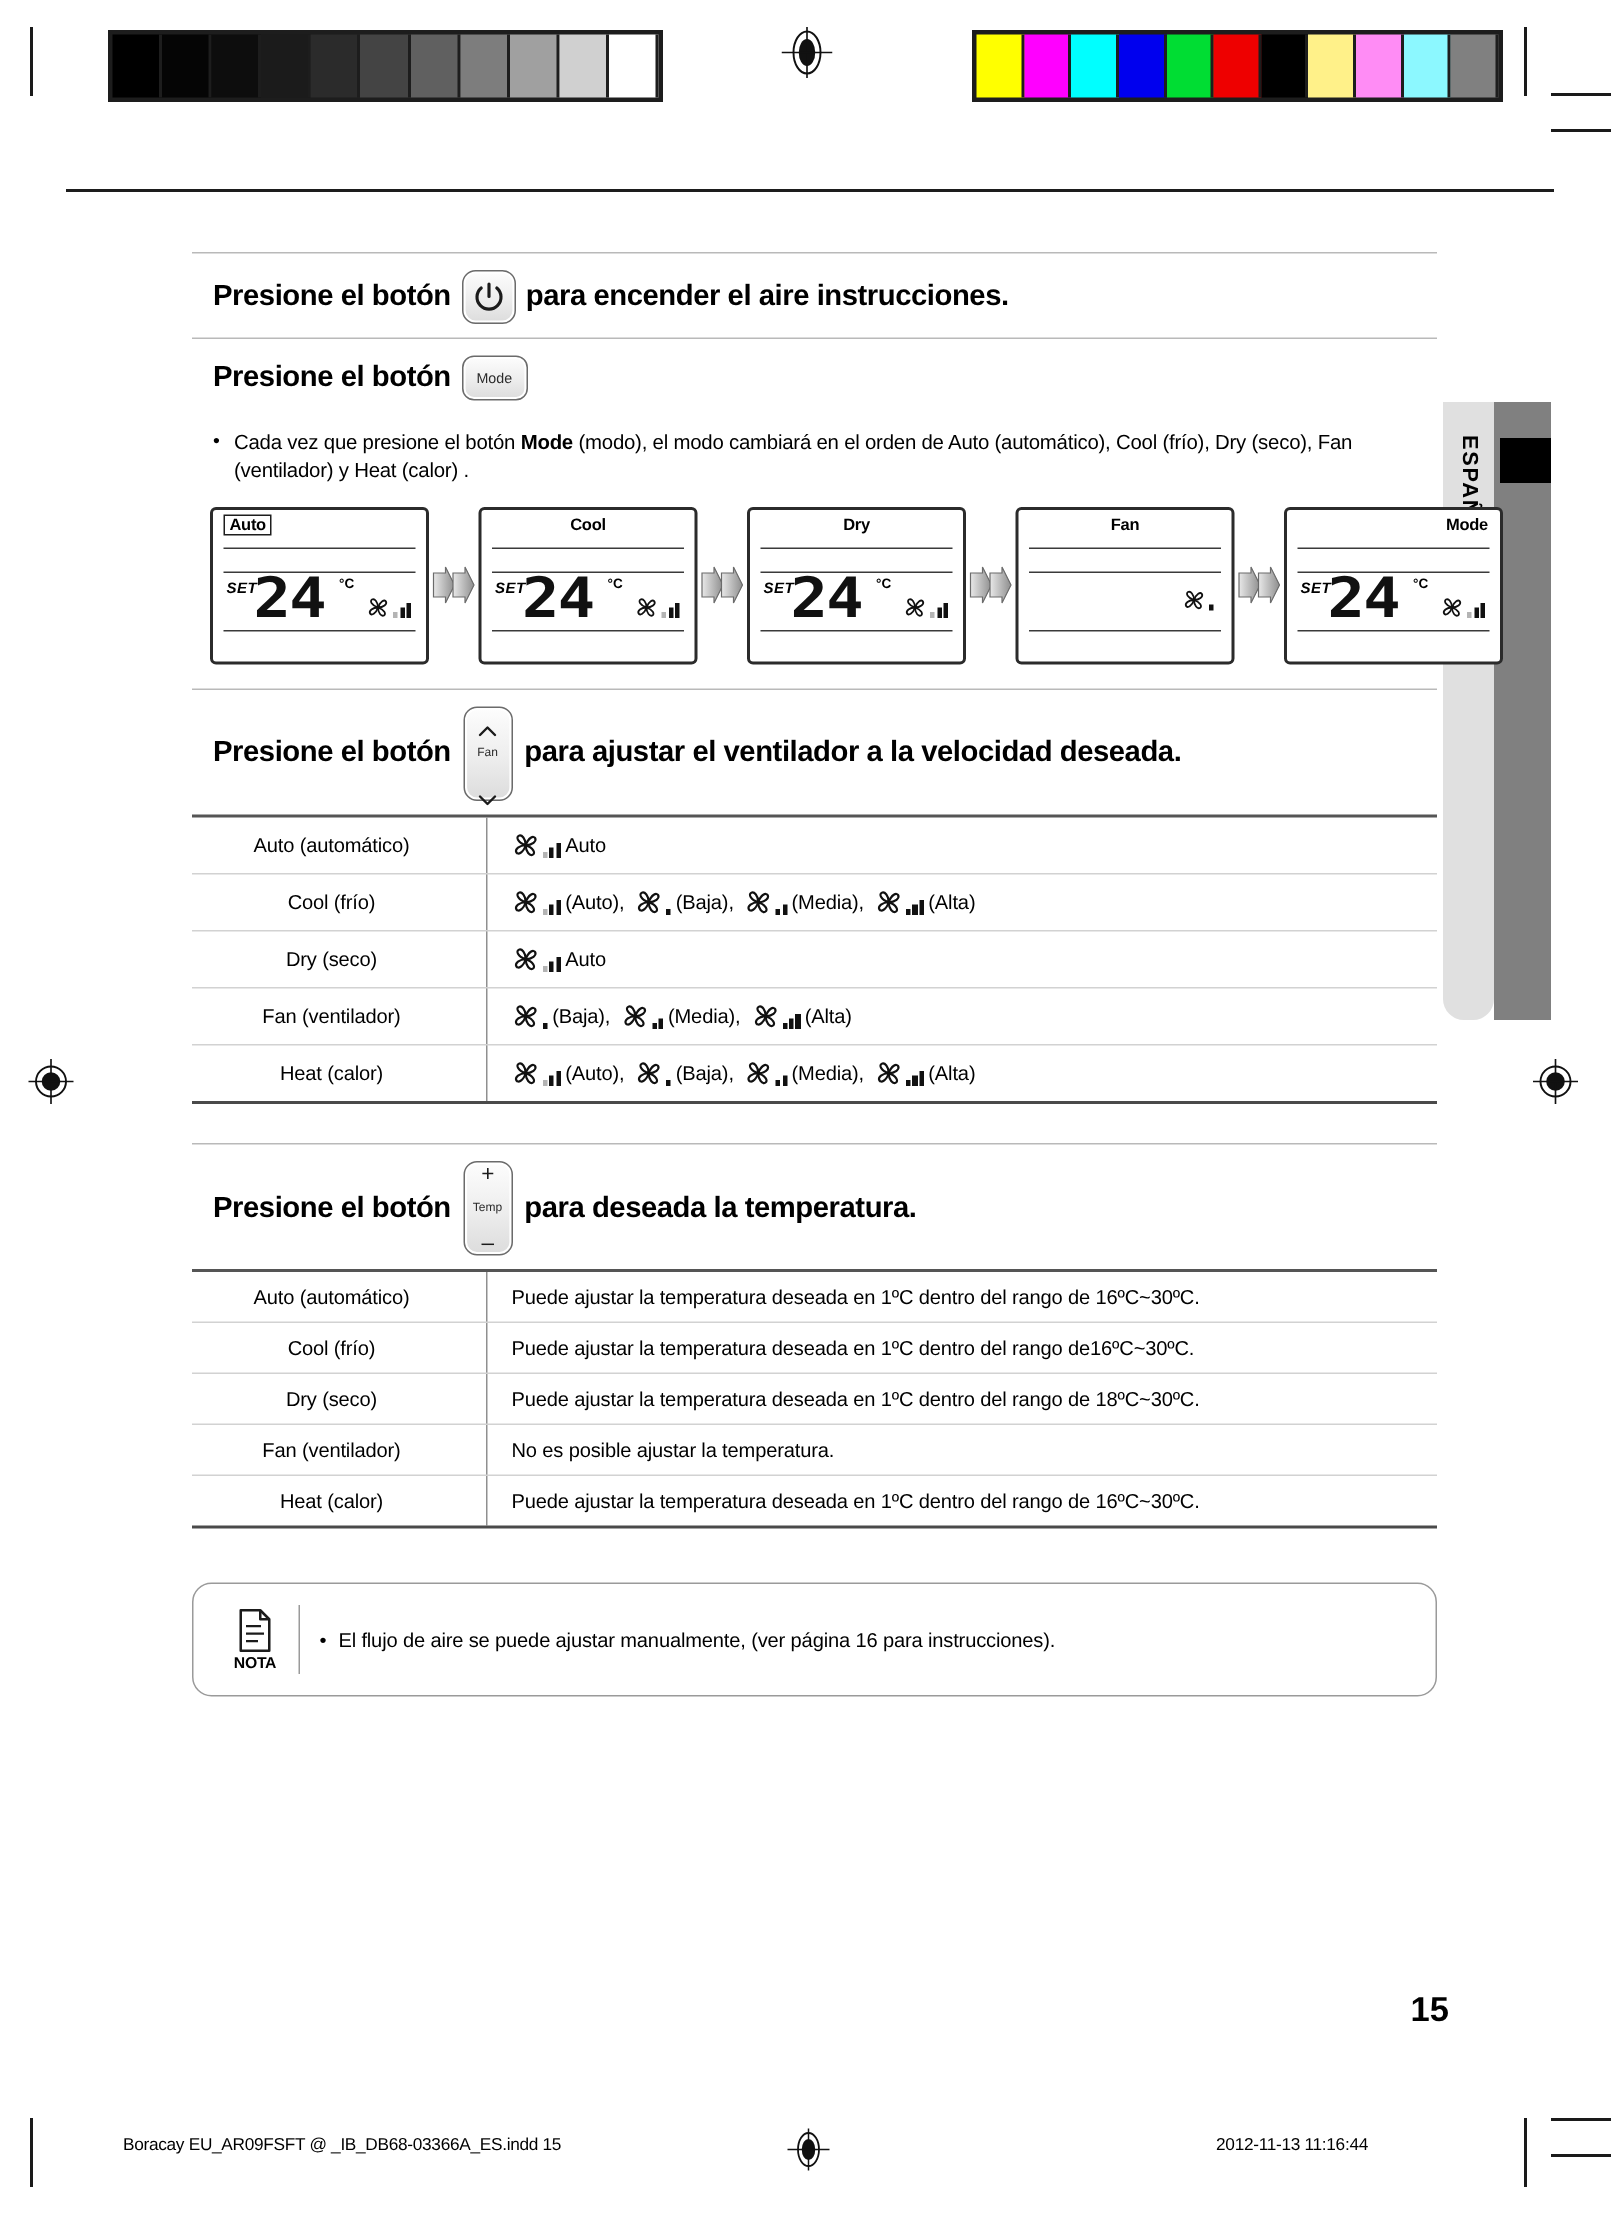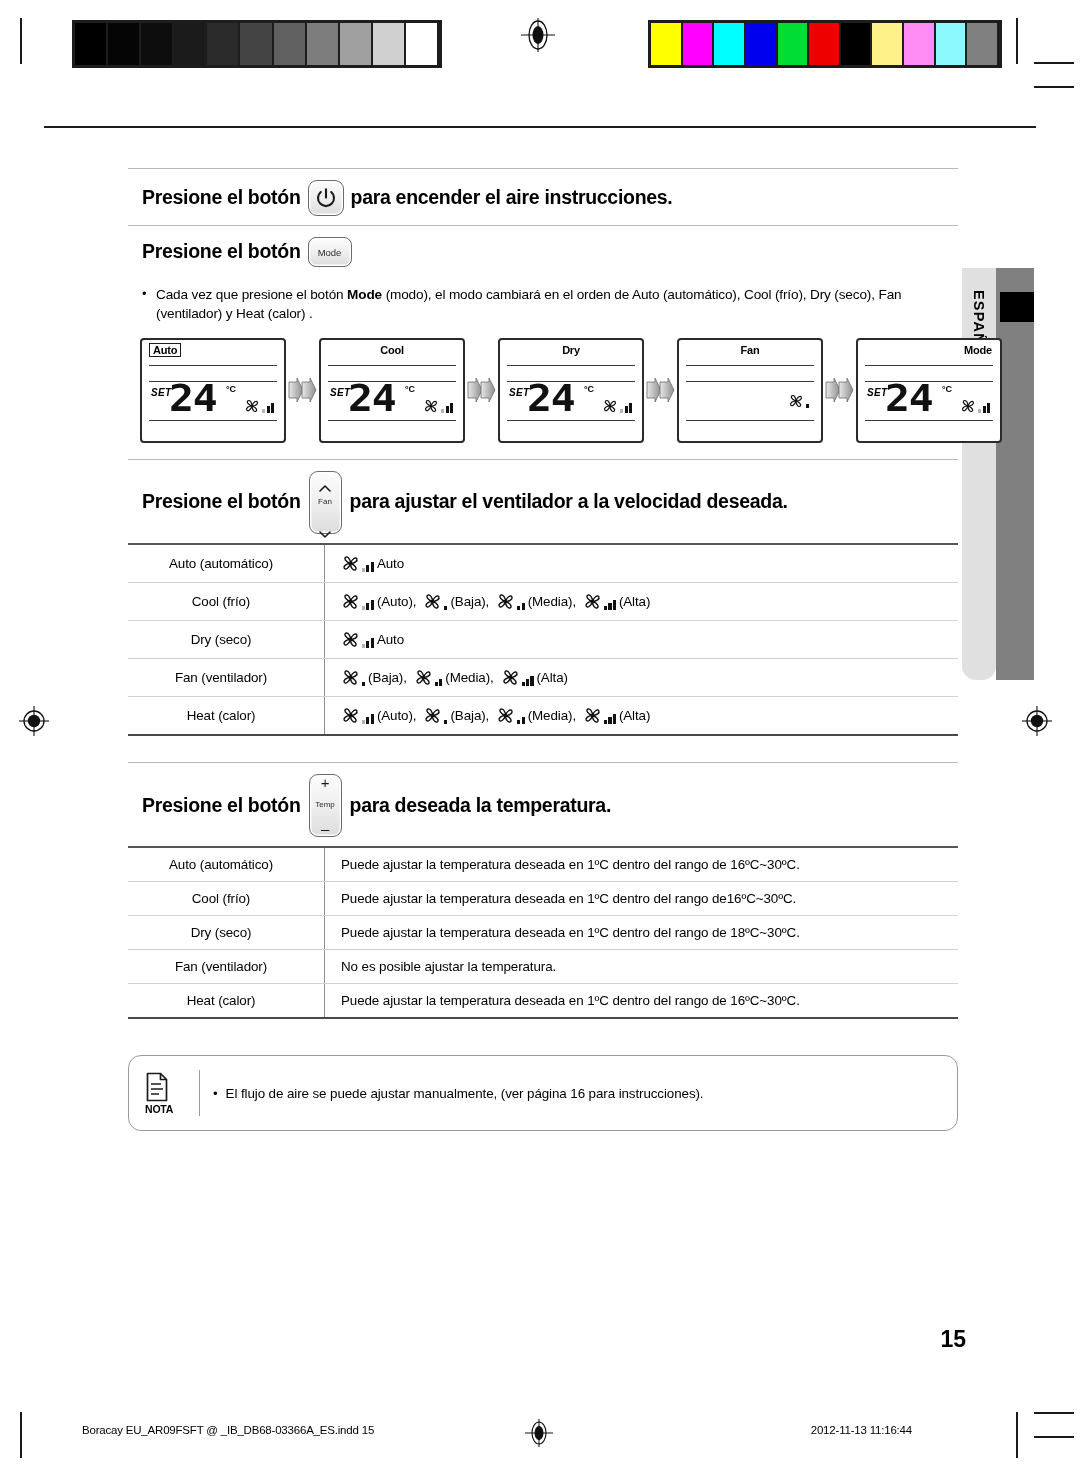--- a/index.html
+++ b/index.html
@@ -128,21 +128,21 @@
   .fanlist{display:flex;align-items:center;flex-wrap:nowrap;gap:0;}
   .fanlist .fitem{display:inline-flex;align-items:center;white-space:nowrap;}
   .fanlist .fitem .cap{margin-left:3px;}
   .fanlist .sepc{margin-right:7px;text-align:center;}
 
   
   .nota{
     margin-top:36px;border:1.6px solid #9a9a9a;border-radius:13px;
     height:74px;display:flex;align-items:center;padding:0 16px;position:relative;
   }
-  .nota .badge{display:flex;flex-direction:column;align-items:flex-start;width:50px;flex:0 0 50px;}
+  .nota .badge{display:flex;flex-direction:column;align-items:center;width:50px;flex:0 0 50px;}
   .nota .badge .doc{width:25px;height:30px;}
   .nota .badge .cap{font-size:10.5px;font-weight:bold;letter-spacing:-0.2px;margin-top:1px;}
   .nota .vline{width:1px;height:46px;background:#9a9a9a;margin:0 13px 0 4px;}
   .nota .txt{font-size:13.4px;letter-spacing:-0.1px;display:flex;}
   .nota .txt .dot{margin-right:8px;}
 
   
   .sidetab{position:absolute;left:962px;top:268px;width:34px;height:412px;
     background:#e0e0e0;border-radius:0 0 14px 14px;}
   .sidetab .v{

